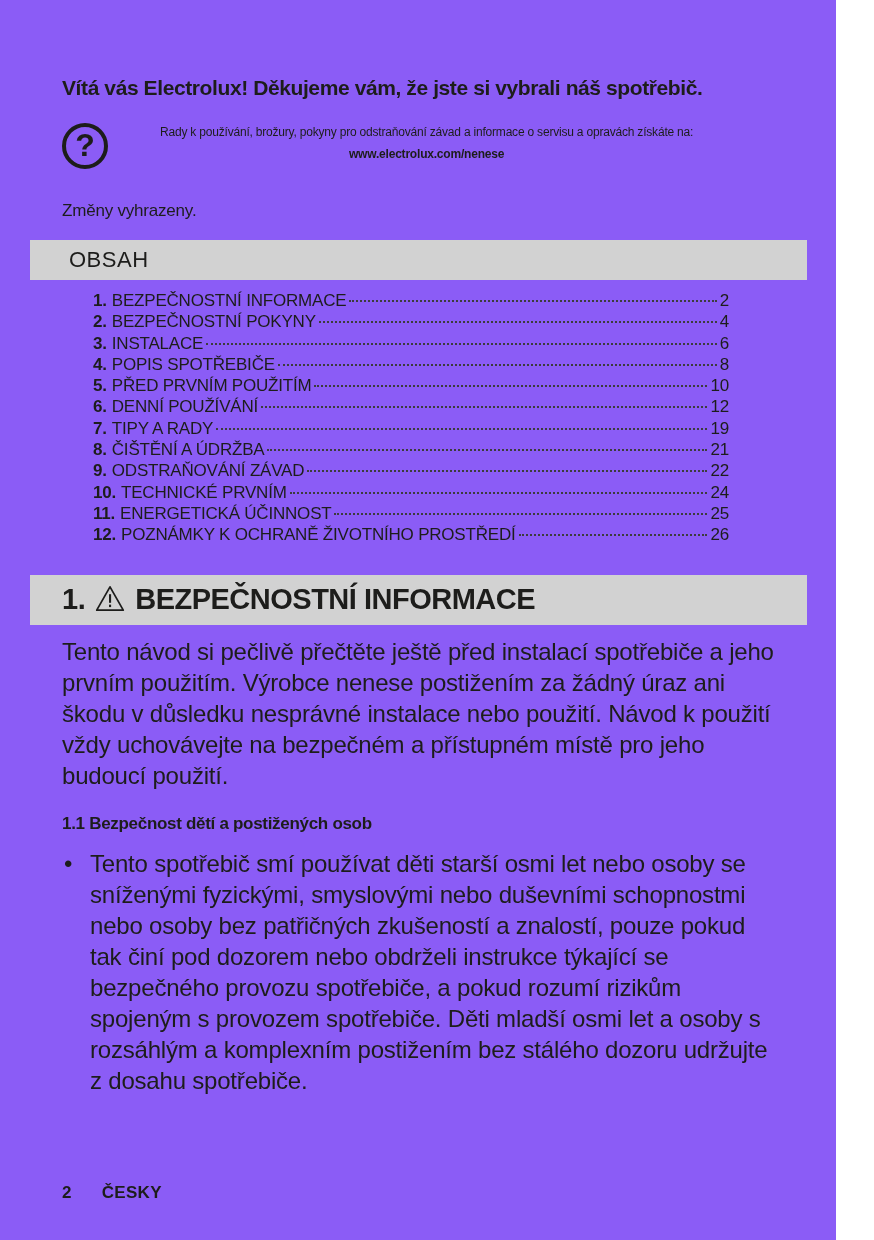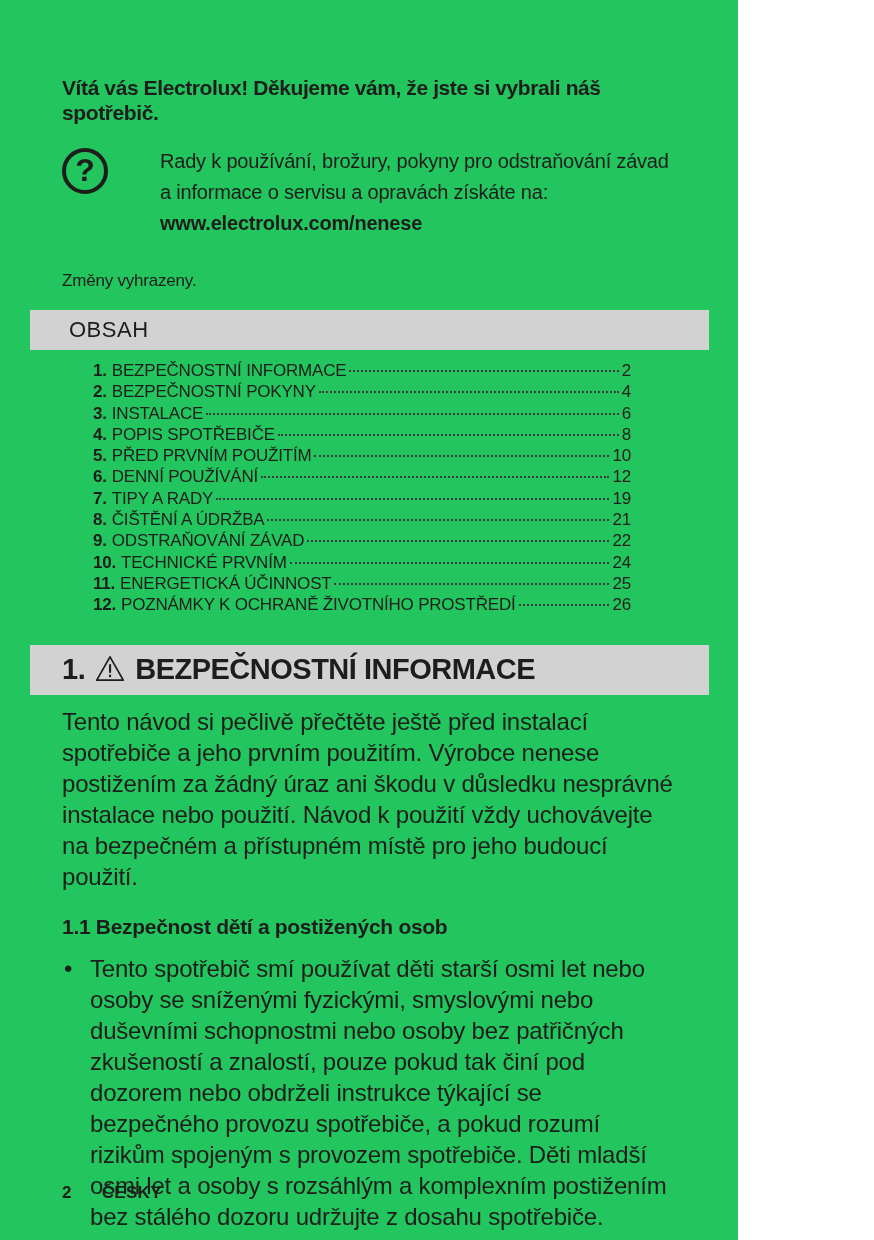--- a/index.html
+++ b/index.html
@@ -1,20 +1,20 @@
 <!DOCTYPE html>
 <html><head>
 <meta charset="utf-8">
 <style>
   html, body { margin: 0; padding: 0; background: #ffffff; }
   .page {
     position: relative;
-    width: 738px;
+    width: 836px;
     height: 1240px;
-    background: #22c55e;
+    background: #8b5cf6;
     color: #1d1d1b;
     font-family: "Liberation Sans", "DejaVu Sans", sans-serif;
     overflow: hidden;
     box-sizing: border-box;
   }
   .page-title {
     margin: 75px 58px 0 62px;
     font-size: 21px;
     font-weight: bold;
     letter-spacing: -0.4px;
@@ -36,24 +36,25 @@
     display: flex;
     align-items: center;
     justify-content: center;
     font-size: 32px;
     font-weight: bold;
     line-height: 1;
     padding-bottom: 2px;
     box-sizing: border-box;
   }
   .help-text {
-    font-size: 20px;
-    line-height: 31px;
+    font-size: 12px;
+    line-height: 22px;
     letter-spacing: -0.2px;
     max-width: 625px;
+    text-align: center;
   }
   .support-url { font-weight: bold; }
   .rights-note {
     margin: 32px 61px 0 62px;
     text-align: left;
     font-size: 17px;
     letter-spacing: -0.2px;
   }
   .gray-bar {
     margin: 0 29px 0 30px;
@@ -102,21 +103,21 @@
   }
   .warning-icon { display: inline-flex; margin: 0 1px 3px 1px; }
   .intro-paragraph {
     margin: 11px 60px 0 62px;
     font-size: 24px;
     line-height: 31px;
     letter-spacing: -0.2px;
   }
   .sub-heading {
     margin: 23px 62px 0 62px;
-    font-size: 21px;
+    font-size: 17px;
     font-weight: bold;
     letter-spacing: -0.3px;
   }
   .bullet-list {
     margin: 14px 62px 0 62px;
     padding: 0;
     list-style: none;
   }
   .bullet-item {
     position: relative;

